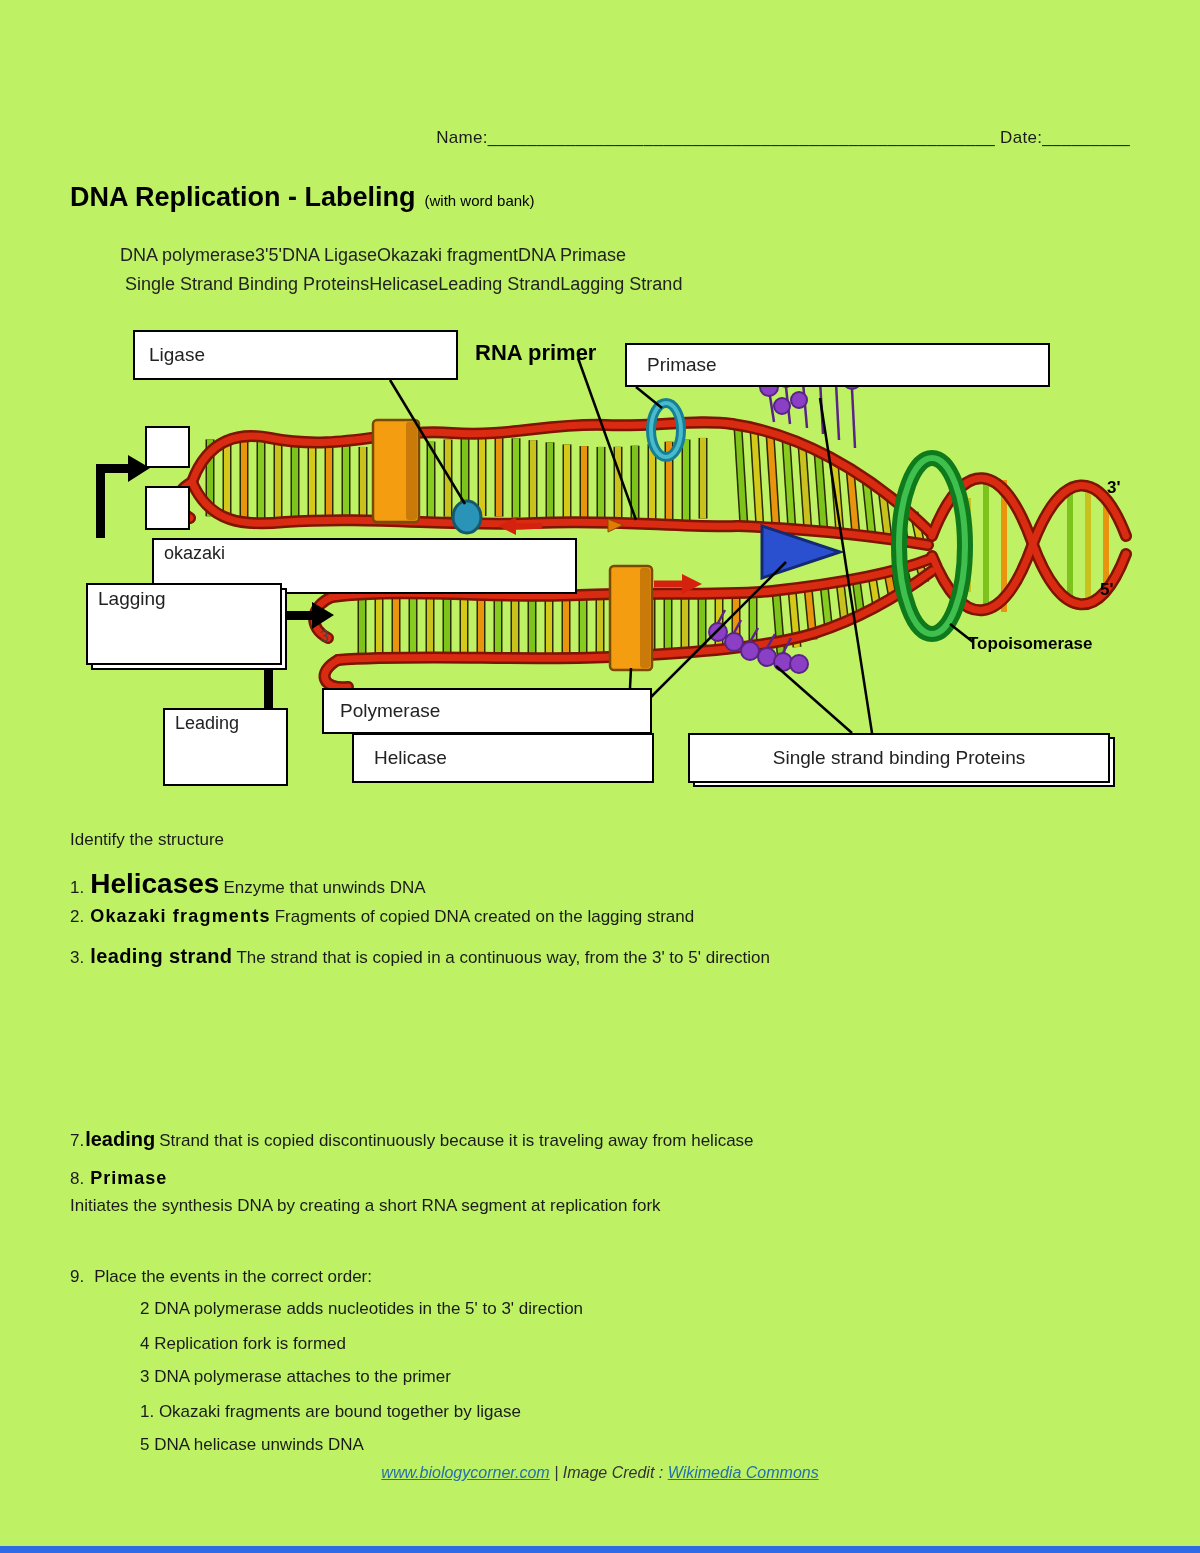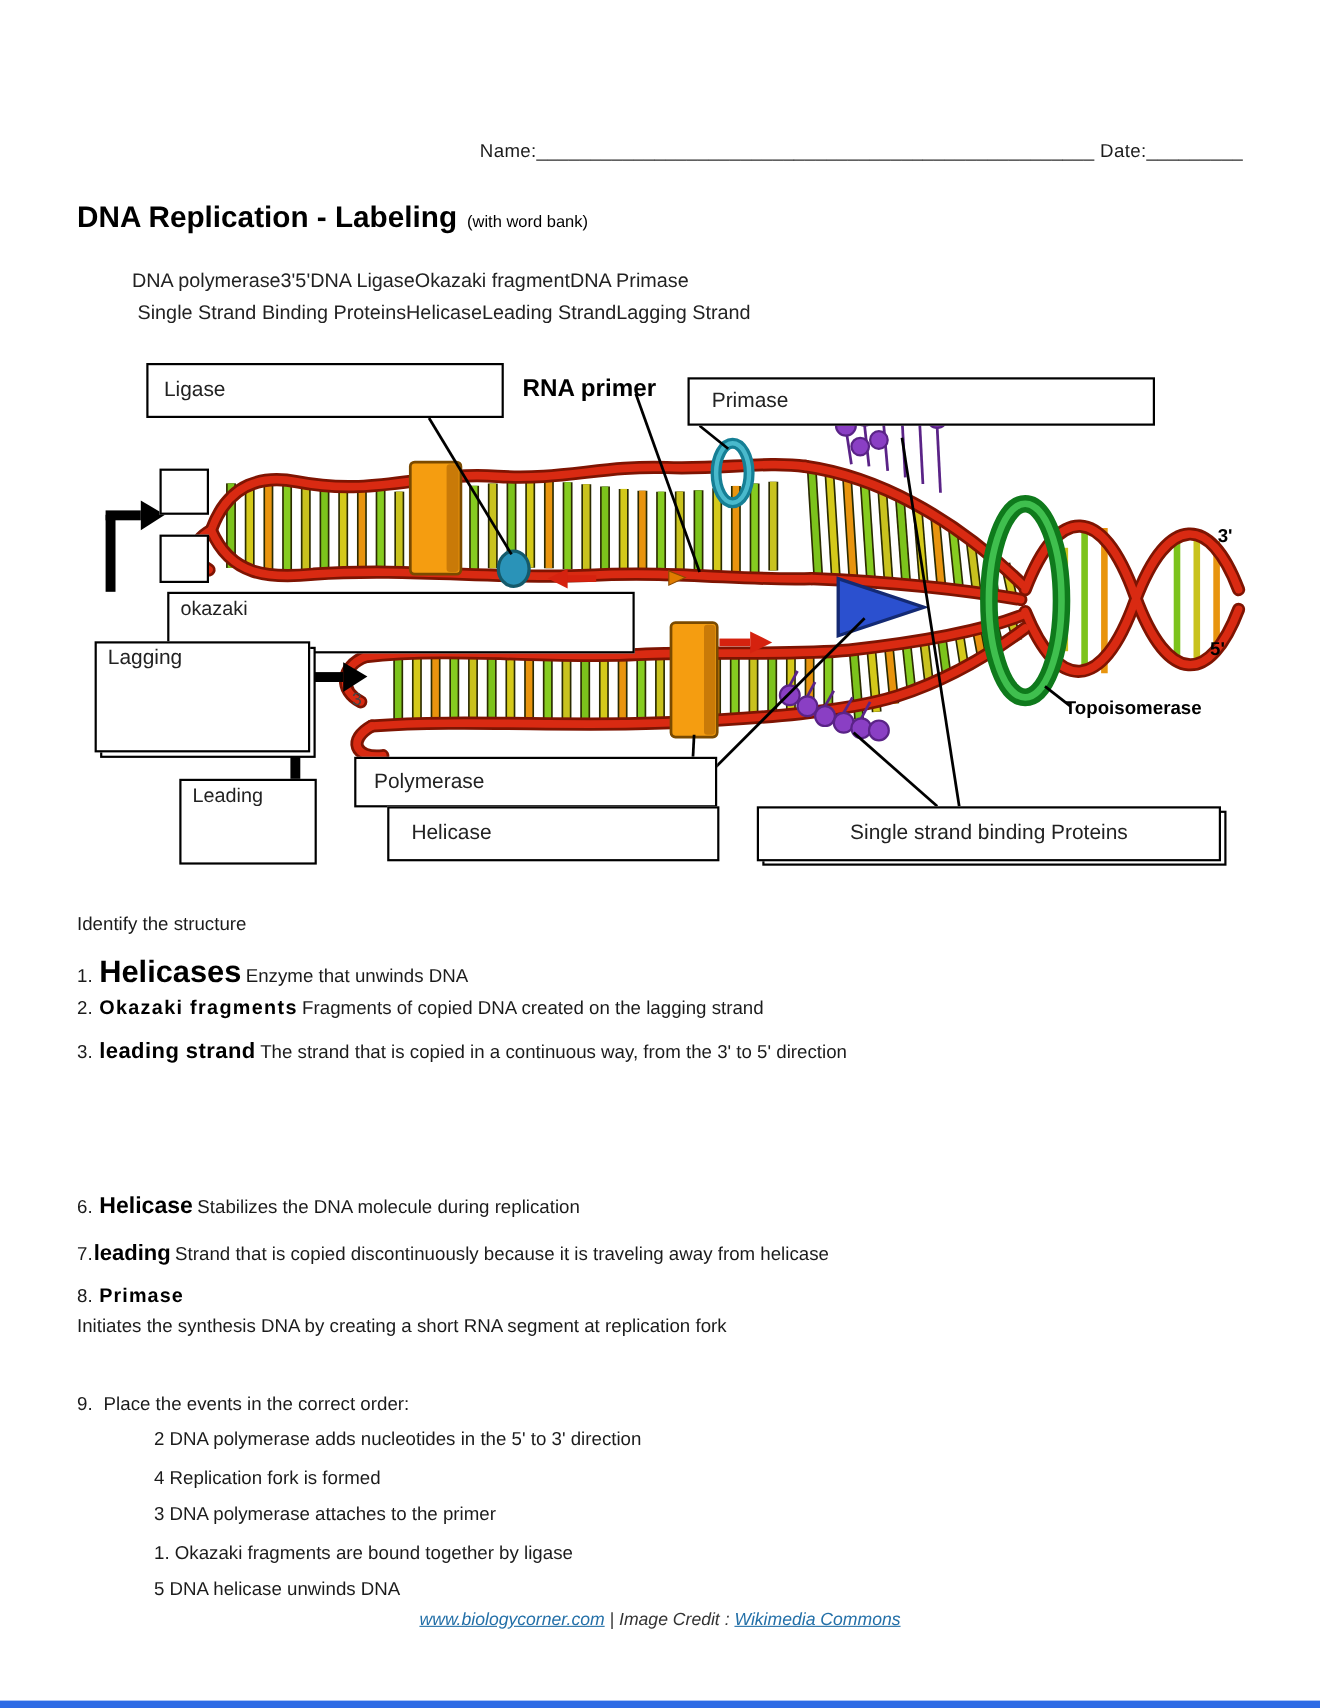--- a/index.html
+++ b/index.html
@@ -1,17 +1,17 @@
 <!DOCTYPE html>
 <html><head>
 <meta charset="utf-8">
 <style>
   *{margin:0;padding:0;box-sizing:border-box}
   html,body{background:#e9e9e9}
-  .page{position:relative;width:1200px;height:1553px;margin:0 auto;background:#ffffff;
+  .page{position:relative;width:1200px;height:1553px;margin:0 auto;background:#bef264;
         font-family:"Liberation Sans",sans-serif;color:#141414;overflow:hidden}
 
   .namedate{position:absolute;top:128px;left:70px;width:1060px;text-align:right;
             font-size:17px;letter-spacing:.3px;color:#1c1c1c}
   .title{position:absolute;top:182px;left:70px;font-size:27px;font-weight:bold;color:#000}
   .title .suffix{font-size:15px;font-weight:normal;margin-left:9px}
 
   .wb-row{position:absolute;display:flex;justify-content:flex-start;font-size:18px;color:#222}
   .wb1{top:245px;left:120px;width:1002px}
   .wb2{top:274px;left:125px;width:950px}
@@ -21,21 +21,21 @@
   .outline use{stroke:#7e1402;stroke-width:12;fill:none;stroke-linecap:round}
   .inner use{stroke:#d92a12;stroke-width:7;fill:none;stroke-linecap:round}
 
   .dbox{position:absolute;background:#fff;border:2px solid #000;font-size:19px;color:#222;
         display:flex;align-items:center;padding:4px 10px;line-height:1.1}
   .b-ligase{left:63px;top:0;width:325px;height:50px;padding-left:14px}
   .b-primase{left:555px;top:13px;width:425px;height:44px;padding-left:20px}
   .b-small1{left:75px;top:96px;width:45px;height:42px}
   .b-small2{left:75px;top:156px;width:45px;height:44px}
   .b-okazaki{left:82px;top:208px;width:425px;height:56px;align-items:flex-start;font-size:18px}
-  .b-lagging{left:16px;top:253px;width:196px;height:101px;align-items:flex-start;
+  .b-lagging{left:16px;top:253px;width:196px;height:82px;align-items:flex-start;
              box-shadow:5px 5px 0 -2px #fff,5px 5px 0 0 #000}
   .b-polymerase{left:252px;top:358px;width:330px;height:46px;padding-left:16px}
   .b-leading{left:93px;top:378px;width:125px;height:78px;align-items:flex-start;font-size:18px}
   .b-helicase{left:282px;top:403px;width:302px;height:50px;padding-left:20px}
   .b-ssb{left:618px;top:403px;width:422px;height:50px;justify-content:center;text-align:center;
          box-shadow:5px 4px 0 -2px #fff,5px 4px 0 0 #000}
 
   .lbl{position:absolute;font-size:17px;color:#000}
   .l-rnaprimer{left:405px;top:10px;font-weight:700;font-size:22px}
   .l-3p{left:1037px;top:148px;font-weight:700}
@@ -426,23 +426,20 @@
 
     <div class="q" style="top:38px">
       <span class="qn">1.</span><span class="a a1">Helicases</span><span class="qt">Enzyme that unwinds DNA</span>
     </div>
     <div class="q" style="top:76px">
       <span class="qn">2.</span><span class="a a2">Okazaki fragments</span><span class="qt">Fragments of copied DNA created on the lagging strand</span>
     </div>
     <div class="q" style="top:115px">
       <span class="qn">3.</span><span class="a a3">leading strand</span><span class="qt">The strand that is copied in a continuous way, from the 3' to 5' direction</span>
     </div>
-    <div class="q" style="top:255px">
-      <span class="qn">6.</span><span class="a a6">Helicase</span><span class="qt">Stabilizes the DNA molecule during replication</span>
-    </div>
     <div class="q" style="top:298px">
       <span class="qn" style="margin-right:1px">7.</span><span class="a a7">leading</span><span class="qt">Strand that is copied discontinuously because it is traveling away from helicase</span>
     </div>
     <div class="q" style="top:338px">
       <span class="qn">8.</span><span class="a a8">Primase</span>
     </div>
     <div class="q" style="top:366px">
       <span class="qt" style="margin-left:0">Initiates the synthesis DNA by creating a short RNA segment at replication fork</span>
     </div>
 

